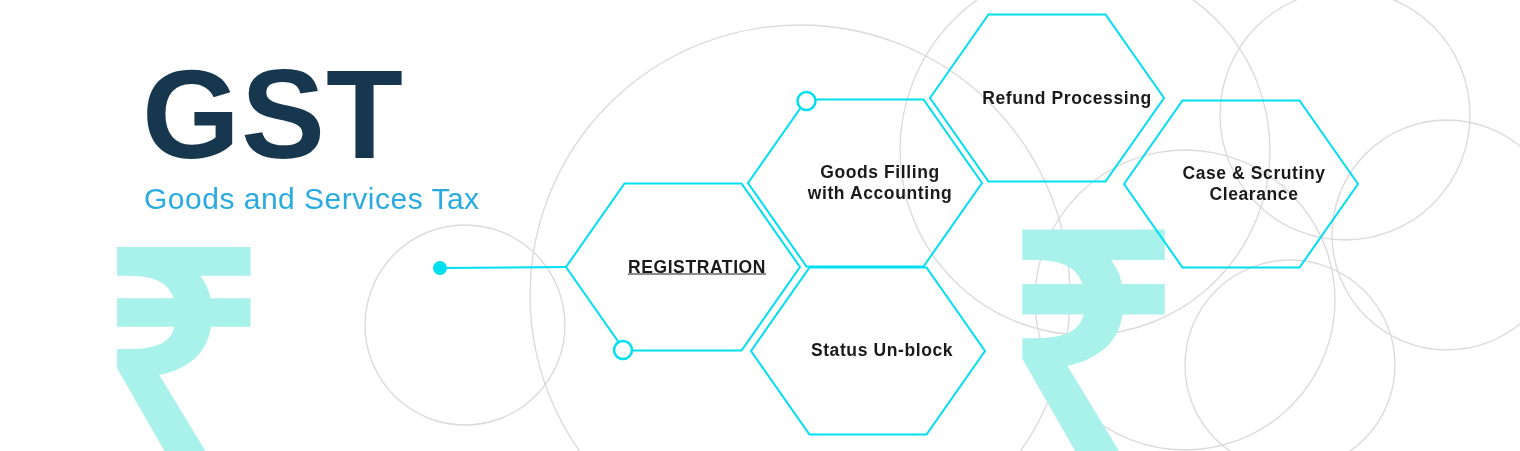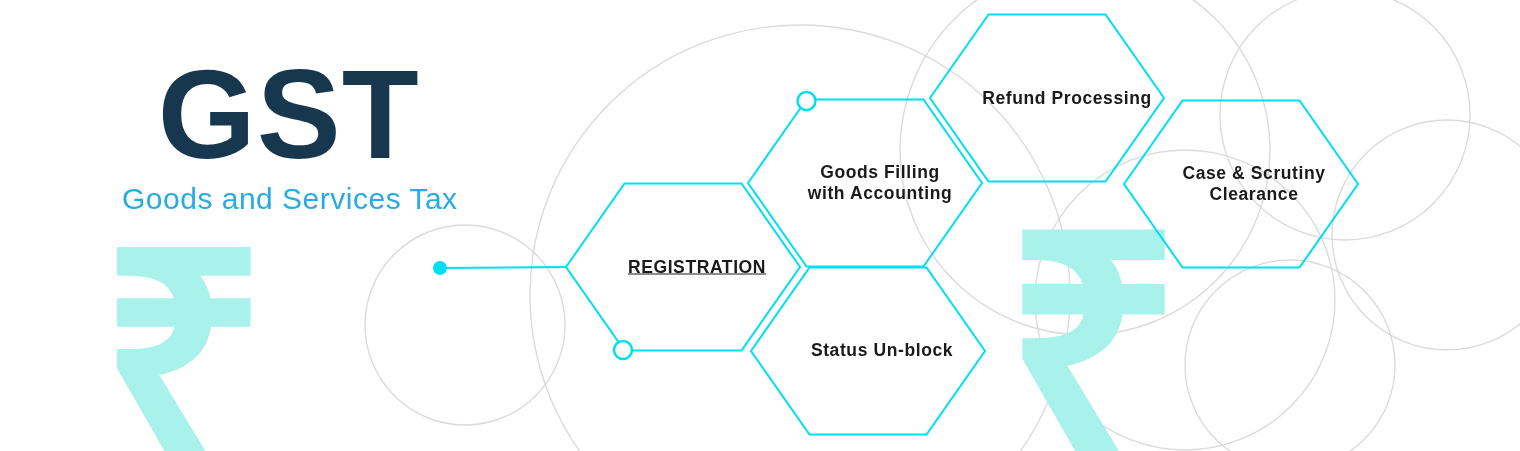--- a/index.html
+++ b/index.html
@@ -18,24 +18,23 @@
   .layer {
     position: absolute;
     inset: 0;
     width: 1520px;
     height: 451px;
     pointer-events: none;
   }
   
   .brand {
     position: absolute;
-    left: 120px;
+    left: 142px;
     top: 52px;
     z-index: 5;
-    text-align: center;
   }
   .brand-title {
     font-size: 126px;
     font-weight: bold;
     color: #17374F;
     letter-spacing: 1px;
     line-height: 1;
   }
   .brand-subtitle {
     margin-top: 6px;

